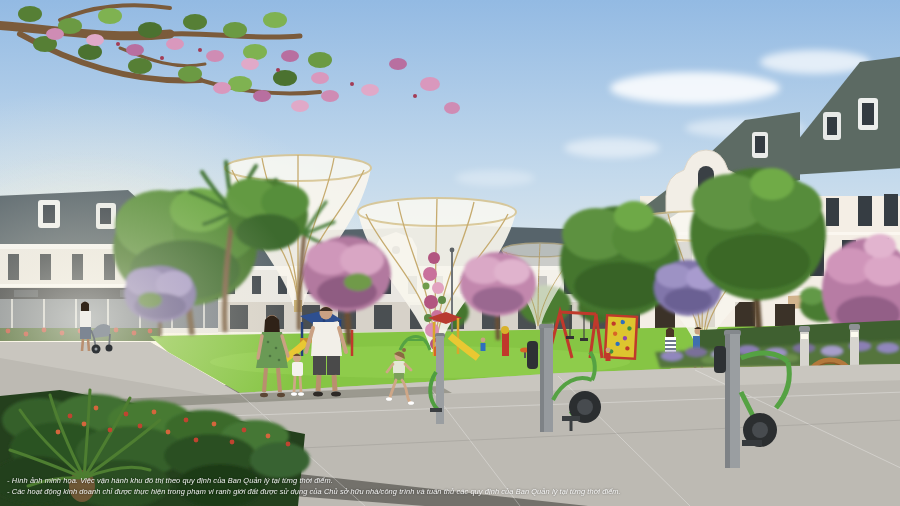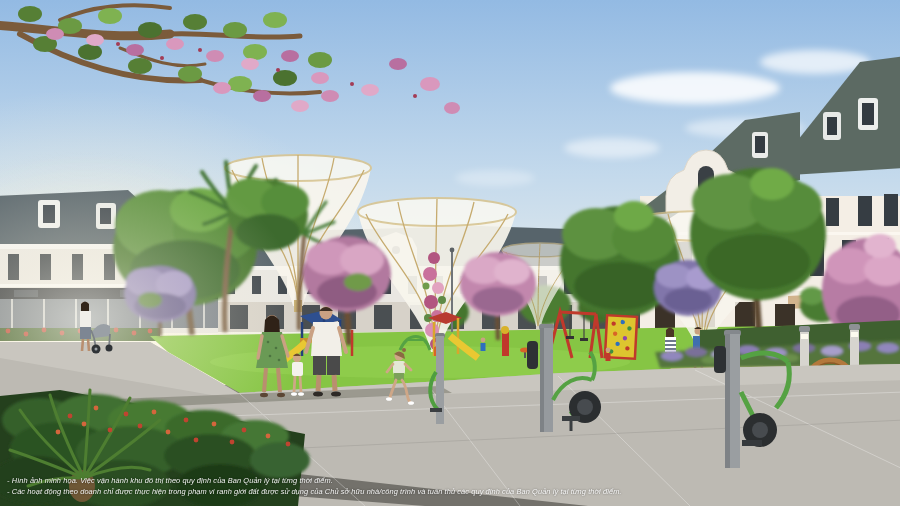--- a/index.html
+++ b/index.html
@@ -743,15 +743,15 @@
           <circle cx="278" cy="70" r="2" fill="#a33c55"></circle>
           <circle cx="352" cy="84" r="2" fill="#a33c55"></circle>
           <circle cx="415" cy="96" r="2" fill="#a33c55"></circle>
           <circle cx="162" cy="58" r="2" fill="#a33c55"></circle>
   </g>
 </g>
 </svg>
 
 <div class="disclaimer">
   <div>- Hình ảnh minh họa. Việc vận hành khu đô thị theo quy định của Ban Quản lý tại từng thời điểm.</div>
-  <div>- Các hoạt động theo doanh chỉ được thực hiện trong phạm vi ranh giới đất được sử dụng của Chủ sở hữu nhà/công trình và tuân thủ các quy định của Ban Quản lý tại từng thời điểm.</div>
+  <div>- Các hoạt động kinh doanh chỉ được thực hiện trong phạm vi ranh giới đất được sử dụng của Chủ sở hữu nhà/công trình và tuân thủ các quy định của Ban Quản lý tại từng thời điểm.</div>
 </div>
 </div>
 
 </body></html>

